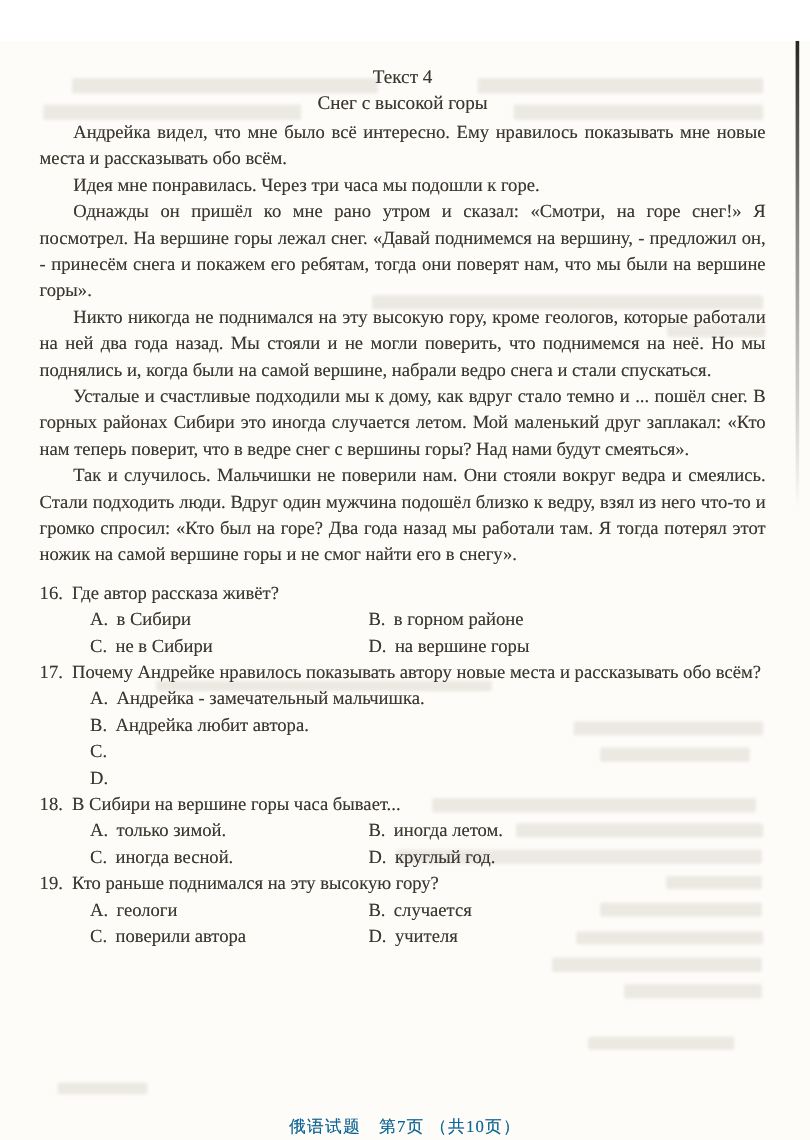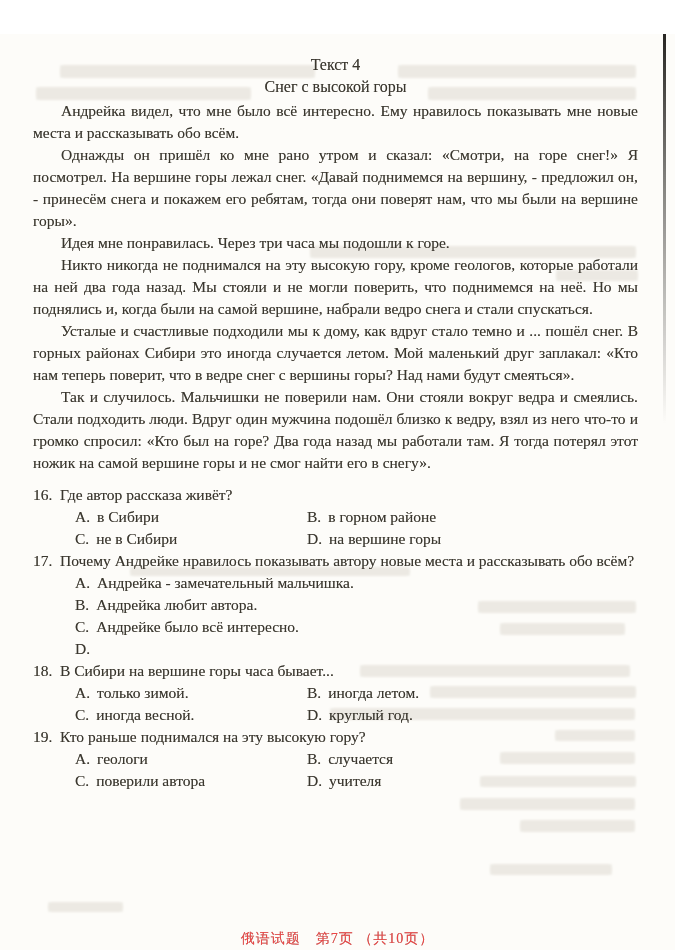--- a/index.html
+++ b/index.html
@@ -18,21 +18,21 @@
   .questions { margin-top:10px; font-size:15.5px; line-height:22px; }
   .qhead { display:flex; }
   .qnum { flex:0 0 27px; }
   .qtext { flex:1 1 auto; text-align:justify; }
   .opts-grid { padding-left:42px; display:grid; grid-template-columns:232px 1fr; }
   .opts-list { padding-left:42px; }
   .opt { display:flex; }
   .opt-label { margin-right:7px; }
   .footer {
     position:absolute; top:896px; left:0; width:675px;
-    text-align:center; font-size:14px; letter-spacing:1px; color:#ef4444;
+    text-align:center; font-size:14px; letter-spacing:1px; color:#0369a1;
   }
   .scan-line {
     position:absolute; left:663px; top:0; width:3px; height:390px;
     background:linear-gradient(to bottom, rgba(28,26,23,0.95) 0%, rgba(40,38,34,0.55) 40%, rgba(60,56,50,0) 100%);
     filter:blur(0.4px);
   }
   .ghost {
     position:absolute; background:#dcd8cf; opacity:0.5;
     filter:blur(1.3px); border-radius:2px;
   }
@@ -63,22 +63,22 @@
   <div class="ghost" style="left:520px;top:786px;width:115px;height:12px"></div>
   <div class="ghost" style="left:490px;top:830px;width:122px;height:11px"></div>
   <div class="ghost" style="left:48px;top:868px;width:75px;height:10px"></div>
 
   <div class="content">
     <div class="title">Текст 4</div>
     <div class="subtitle">Снег с высокой горы</div>
 
     <div class="body-text">
       <div class="para">Андрейка видел, что мне было всё интересно. Ему нравилось показывать мне новые места и рассказывать обо всём.</div>
+      <div class="para">Идея мне понравилась. Через три часа мы подошли к горе.</div>
       <div class="para">Однажды он пришёл ко мне рано утром и сказал: «Смотри, на горе снег!» Я посмотрел. На вершине горы лежал снег. «Давай поднимемся на вершину, - предложил он, - принесём снега и покажем его ребятам, тогда они поверят нам, что мы были на вершине горы».</div>
-      <div class="para">Идея мне понравилась. Через три часа мы подошли к горе.</div>
       <div class="para">Никто никогда не поднимался на эту высокую гору, кроме геологов, которые работали на ней два года назад. Мы стояли и не могли поверить, что поднимемся на неё. Но мы поднялись и, когда были на самой вершине, набрали ведро снега и стали спускаться.</div>
       <div class="para">Усталые и счастливые подходили мы к дому, как вдруг стало темно и ... пошёл снег. В горных районах Сибири это иногда случается летом. Мой маленький друг заплакал: «Кто нам теперь поверит, что в ведре снег с вершины горы? Над нами будут смеяться».</div>
       <div class="para">Так и случилось. Мальчишки не поверили нам. Они стояли вокруг ведра и смеялись. Стали подходить люди. Вдруг один мужчина подошёл близко к ведру, взял из него что-то и громко спросил: «Кто был на горе? Два года назад мы работали там. Я тогда потерял этот ножик на самой вершине горы и не смог найти его в снегу».</div>
     </div>
 
     <div class="questions">
 
       <div class="question">
         <div class="qhead">
           <span class="qnum">16.</span>
@@ -113,21 +113,20 @@
           <div class="opt">
               <span class="opt-label">A.</span>
               <span>Андрейка - замечательный мальчишка.</span>
             </div>
           <div class="opt">
               <span class="opt-label">B.</span>
               <span>Андрейка любит автора.</span>
             </div>
           <div class="opt">
               <span class="opt-label">C.</span>
-              <span>Андрейке было всё интересно.</span>
             </div>
           <div class="opt">
               <span class="opt-label">D.</span>
             </div>
         </div>
       </div>
 
       <div class="question">
         <div class="qhead">
           <span class="qnum">18.</span>

